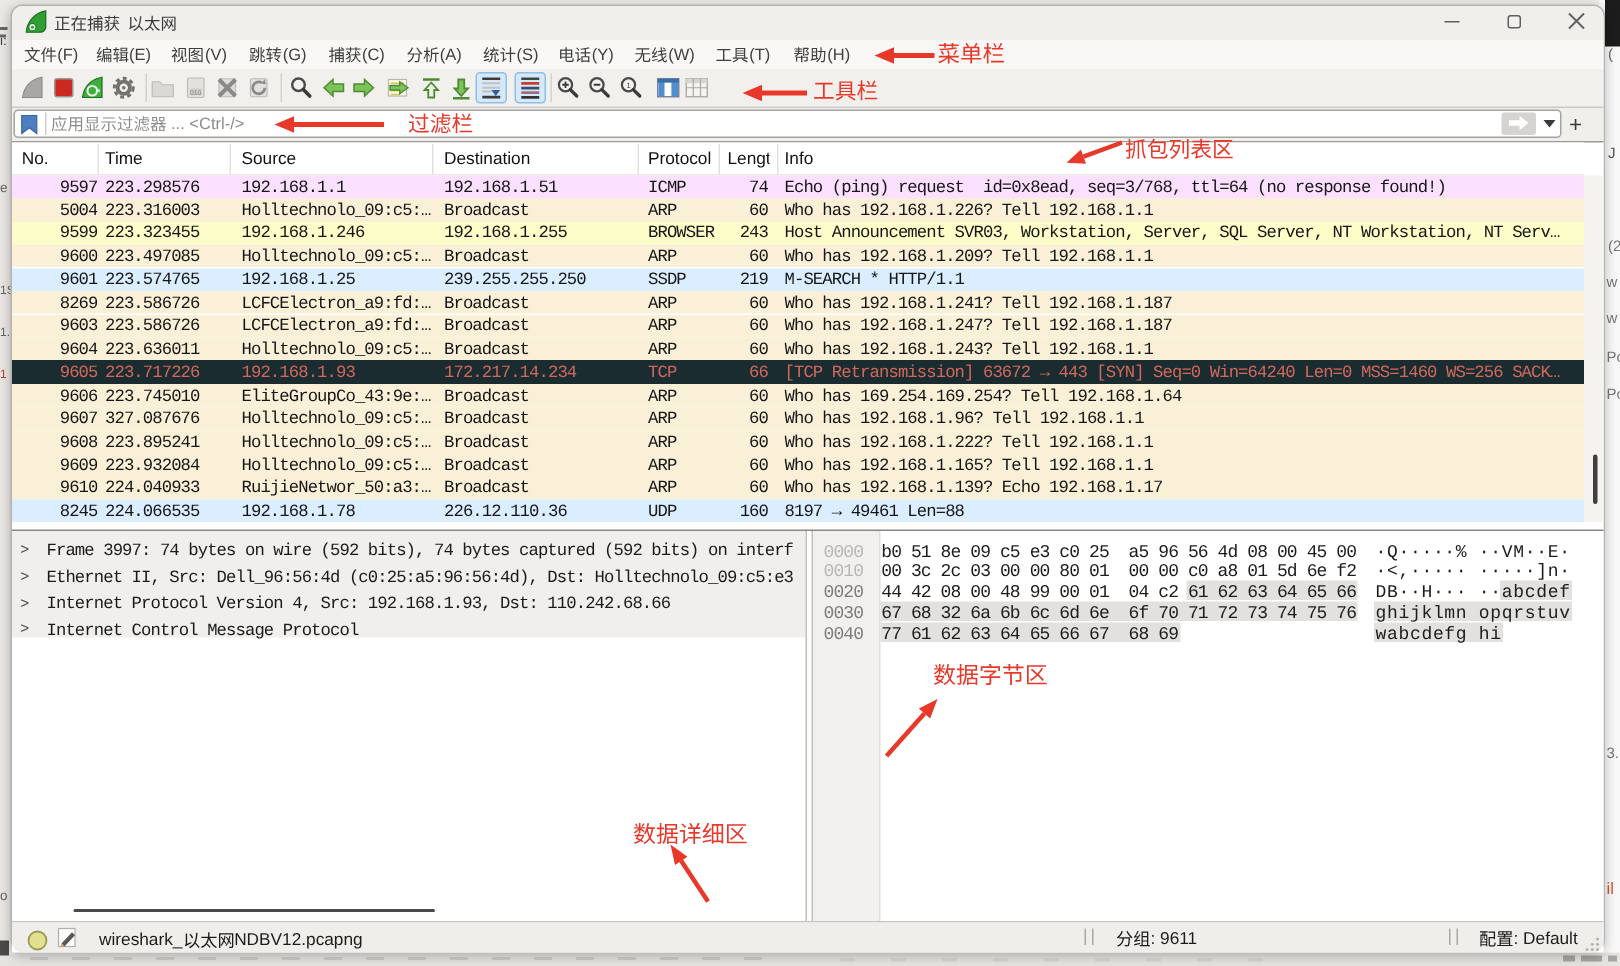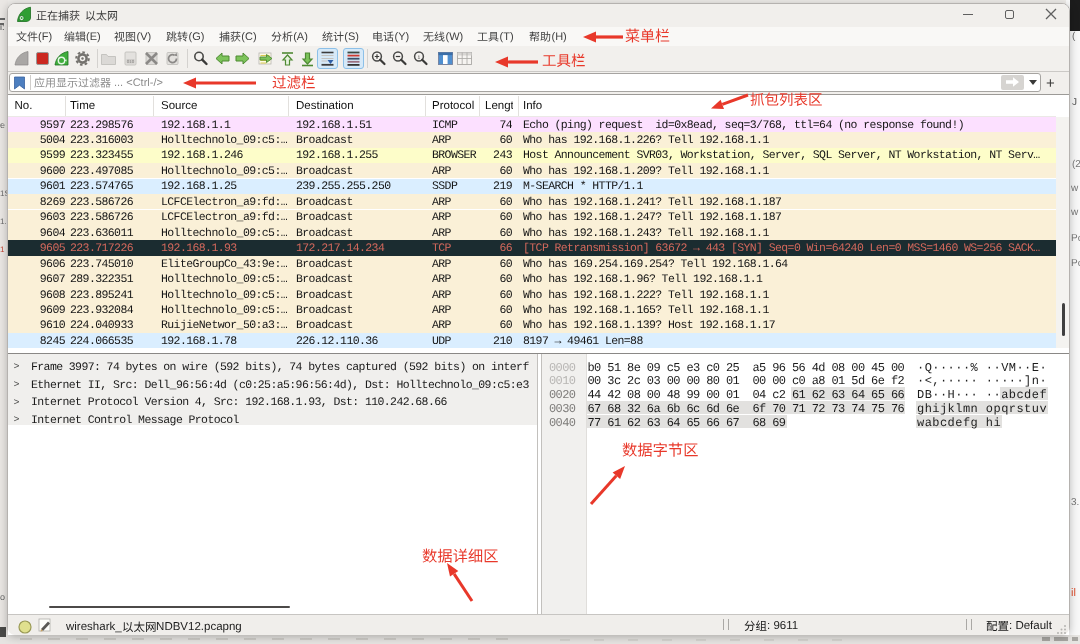--- a/index.html
+++ b/index.html
@@ -326,21 +326,21 @@
 <div style="position:absolute;left:8.0px;top:255.8px;width:1048.0px;height:15.4px;background:#faf0d7;"></div>
 <div style="position:absolute;left:10.0px;top:257.6px;font-family:&quot;Liberation Mono&quot;,monospace;font-size:11.5px;color:#161616;line-height:13.6px;white-space:pre;letter-spacing:-0.601px;width:55px;overflow:hidden;text-align:right;">9606</div>
 <div style="position:absolute;left:70.0px;top:257.6px;font-family:&quot;Liberation Mono&quot;,monospace;font-size:11.5px;color:#161616;line-height:13.6px;white-space:pre;letter-spacing:-0.601px;">223.745010</div>
 <div style="position:absolute;left:161.0px;top:257.6px;font-family:&quot;Liberation Mono&quot;,monospace;font-size:11.5px;color:#161616;line-height:13.6px;white-space:pre;letter-spacing:-0.601px;">EliteGroupCo_43:9e:…</div>
 <div style="position:absolute;left:296.0px;top:257.6px;font-family:&quot;Liberation Mono&quot;,monospace;font-size:11.5px;color:#161616;line-height:13.6px;white-space:pre;letter-spacing:-0.601px;">Broadcast</div>
 <div style="position:absolute;left:432.0px;top:257.6px;font-family:&quot;Liberation Mono&quot;,monospace;font-size:11.5px;color:#161616;line-height:13.6px;white-space:pre;letter-spacing:-0.601px;">ARP</div>
 <div style="position:absolute;left:470.0px;top:257.6px;font-family:&quot;Liberation Mono&quot;,monospace;font-size:11.5px;color:#161616;line-height:13.6px;white-space:pre;letter-spacing:-0.601px;width:42px;overflow:hidden;text-align:right;">60</div>
 <div style="position:absolute;left:523.0px;top:257.6px;font-family:&quot;Liberation Mono&quot;,monospace;font-size:11.5px;color:#161616;line-height:13.6px;white-space:pre;letter-spacing:-0.601px;width:530px;overflow:hidden;">Who has 169.254.169.254? Tell 192.168.1.64</div>
 <div style="position:absolute;left:8.0px;top:271.3px;width:1048.0px;height:15.4px;background:#faf0d7;"></div>
 <div style="position:absolute;left:10.0px;top:273.0px;font-family:&quot;Liberation Mono&quot;,monospace;font-size:11.5px;color:#161616;line-height:13.6px;white-space:pre;letter-spacing:-0.601px;width:55px;overflow:hidden;text-align:right;">9607</div>
-<div style="position:absolute;left:70.0px;top:273.0px;font-family:&quot;Liberation Mono&quot;,monospace;font-size:11.5px;color:#161616;line-height:13.6px;white-space:pre;letter-spacing:-0.601px;">289.322351</div>
+<div style="position:absolute;left:70.0px;top:273.0px;font-family:&quot;Liberation Mono&quot;,monospace;font-size:11.5px;color:#161616;line-height:13.6px;white-space:pre;letter-spacing:-0.601px;">327.087676</div>
 <div style="position:absolute;left:161.0px;top:273.0px;font-family:&quot;Liberation Mono&quot;,monospace;font-size:11.5px;color:#161616;line-height:13.6px;white-space:pre;letter-spacing:-0.601px;">Holltechnolo_09:c5:…</div>
 <div style="position:absolute;left:296.0px;top:273.0px;font-family:&quot;Liberation Mono&quot;,monospace;font-size:11.5px;color:#161616;line-height:13.6px;white-space:pre;letter-spacing:-0.601px;">Broadcast</div>
 <div style="position:absolute;left:432.0px;top:273.0px;font-family:&quot;Liberation Mono&quot;,monospace;font-size:11.5px;color:#161616;line-height:13.6px;white-space:pre;letter-spacing:-0.601px;">ARP</div>
 <div style="position:absolute;left:470.0px;top:273.0px;font-family:&quot;Liberation Mono&quot;,monospace;font-size:11.5px;color:#161616;line-height:13.6px;white-space:pre;letter-spacing:-0.601px;width:42px;overflow:hidden;text-align:right;">60</div>
 <div style="position:absolute;left:523.0px;top:273.0px;font-family:&quot;Liberation Mono&quot;,monospace;font-size:11.5px;color:#161616;line-height:13.6px;white-space:pre;letter-spacing:-0.601px;width:530px;overflow:hidden;">Who has 192.168.1.96? Tell 192.168.1.1</div>
 <div style="position:absolute;left:8.0px;top:286.8px;width:1048.0px;height:15.4px;background:#faf0d7;"></div>
 <div style="position:absolute;left:10.0px;top:288.5px;font-family:&quot;Liberation Mono&quot;,monospace;font-size:11.5px;color:#161616;line-height:13.6px;white-space:pre;letter-spacing:-0.601px;width:55px;overflow:hidden;text-align:right;">9608</div>
 <div style="position:absolute;left:70.0px;top:288.5px;font-family:&quot;Liberation Mono&quot;,monospace;font-size:11.5px;color:#161616;line-height:13.6px;white-space:pre;letter-spacing:-0.601px;">223.895241</div>
 <div style="position:absolute;left:161.0px;top:288.5px;font-family:&quot;Liberation Mono&quot;,monospace;font-size:11.5px;color:#161616;line-height:13.6px;white-space:pre;letter-spacing:-0.601px;">Holltechnolo_09:c5:…</div>
 <div style="position:absolute;left:296.0px;top:288.5px;font-family:&quot;Liberation Mono&quot;,monospace;font-size:11.5px;color:#161616;line-height:13.6px;white-space:pre;letter-spacing:-0.601px;">Broadcast</div>
@@ -355,28 +355,28 @@
 <div style="position:absolute;left:432.0px;top:303.9px;font-family:&quot;Liberation Mono&quot;,monospace;font-size:11.5px;color:#161616;line-height:13.6px;white-space:pre;letter-spacing:-0.601px;">ARP</div>
 <div style="position:absolute;left:470.0px;top:303.9px;font-family:&quot;Liberation Mono&quot;,monospace;font-size:11.5px;color:#161616;line-height:13.6px;white-space:pre;letter-spacing:-0.601px;width:42px;overflow:hidden;text-align:right;">60</div>
 <div style="position:absolute;left:523.0px;top:303.9px;font-family:&quot;Liberation Mono&quot;,monospace;font-size:11.5px;color:#161616;line-height:13.6px;white-space:pre;letter-spacing:-0.601px;width:530px;overflow:hidden;">Who has 192.168.1.165? Tell 192.168.1.1</div>
 <div style="position:absolute;left:8.0px;top:317.6px;width:1048.0px;height:15.4px;background:#faf0d7;"></div>
 <div style="position:absolute;left:10.0px;top:319.4px;font-family:&quot;Liberation Mono&quot;,monospace;font-size:11.5px;color:#161616;line-height:13.6px;white-space:pre;letter-spacing:-0.601px;width:55px;overflow:hidden;text-align:right;">9610</div>
 <div style="position:absolute;left:70.0px;top:319.4px;font-family:&quot;Liberation Mono&quot;,monospace;font-size:11.5px;color:#161616;line-height:13.6px;white-space:pre;letter-spacing:-0.601px;">224.040933</div>
 <div style="position:absolute;left:161.0px;top:319.4px;font-family:&quot;Liberation Mono&quot;,monospace;font-size:11.5px;color:#161616;line-height:13.6px;white-space:pre;letter-spacing:-0.601px;">RuijieNetwor_50:a3:…</div>
 <div style="position:absolute;left:296.0px;top:319.4px;font-family:&quot;Liberation Mono&quot;,monospace;font-size:11.5px;color:#161616;line-height:13.6px;white-space:pre;letter-spacing:-0.601px;">Broadcast</div>
 <div style="position:absolute;left:432.0px;top:319.4px;font-family:&quot;Liberation Mono&quot;,monospace;font-size:11.5px;color:#161616;line-height:13.6px;white-space:pre;letter-spacing:-0.601px;">ARP</div>
 <div style="position:absolute;left:470.0px;top:319.4px;font-family:&quot;Liberation Mono&quot;,monospace;font-size:11.5px;color:#161616;line-height:13.6px;white-space:pre;letter-spacing:-0.601px;width:42px;overflow:hidden;text-align:right;">60</div>
-<div style="position:absolute;left:523.0px;top:319.4px;font-family:&quot;Liberation Mono&quot;,monospace;font-size:11.5px;color:#161616;line-height:13.6px;white-space:pre;letter-spacing:-0.601px;width:530px;overflow:hidden;">Who has 192.168.1.139? Host 192.168.1.17</div>
+<div style="position:absolute;left:523.0px;top:319.4px;font-family:&quot;Liberation Mono&quot;,monospace;font-size:11.5px;color:#161616;line-height:13.6px;white-space:pre;letter-spacing:-0.601px;width:530px;overflow:hidden;">Who has 192.168.1.139? Echo 192.168.1.17</div>
 <div style="position:absolute;left:8.0px;top:333.1px;width:1048.0px;height:15.4px;background:#daeeff;"></div>
 <div style="position:absolute;left:10.0px;top:334.8px;font-family:&quot;Liberation Mono&quot;,monospace;font-size:11.5px;color:#161616;line-height:13.6px;white-space:pre;letter-spacing:-0.601px;width:55px;overflow:hidden;text-align:right;">8245</div>
 <div style="position:absolute;left:70.0px;top:334.8px;font-family:&quot;Liberation Mono&quot;,monospace;font-size:11.5px;color:#161616;line-height:13.6px;white-space:pre;letter-spacing:-0.601px;">224.066535</div>
 <div style="position:absolute;left:161.0px;top:334.8px;font-family:&quot;Liberation Mono&quot;,monospace;font-size:11.5px;color:#161616;line-height:13.6px;white-space:pre;letter-spacing:-0.601px;">192.168.1.78</div>
 <div style="position:absolute;left:296.0px;top:334.8px;font-family:&quot;Liberation Mono&quot;,monospace;font-size:11.5px;color:#161616;line-height:13.6px;white-space:pre;letter-spacing:-0.601px;">226.12.110.36</div>
 <div style="position:absolute;left:432.0px;top:334.8px;font-family:&quot;Liberation Mono&quot;,monospace;font-size:11.5px;color:#161616;line-height:13.6px;white-space:pre;letter-spacing:-0.601px;">UDP</div>
-<div style="position:absolute;left:470.0px;top:334.8px;font-family:&quot;Liberation Mono&quot;,monospace;font-size:11.5px;color:#161616;line-height:13.6px;white-space:pre;letter-spacing:-0.601px;width:42px;overflow:hidden;text-align:right;">210</div>
+<div style="position:absolute;left:470.0px;top:334.8px;font-family:&quot;Liberation Mono&quot;,monospace;font-size:11.5px;color:#161616;line-height:13.6px;white-space:pre;letter-spacing:-0.601px;width:42px;overflow:hidden;text-align:right;">160</div>
 <div style="position:absolute;left:523.0px;top:334.8px;font-family:&quot;Liberation Mono&quot;,monospace;font-size:11.5px;color:#161616;line-height:13.6px;white-space:pre;letter-spacing:-0.601px;width:530px;overflow:hidden;">8197 → 49461 Len=88</div>
 <div style="position:absolute;left:1056.0px;top:116.8px;width:12.5px;height:231.7px;background:#f4f3f0;"></div>
 <div style="position:absolute;left:1062.0px;top:303.0px;width:2.5px;height:33.0px;background:#3f3f3f;border-radius:2px;"></div>
 <div style="position:absolute;left:8.0px;top:352.5px;width:1061.0px;height:1.2px;background:#8a8886;"></div>
 <div style="position:absolute;left:8.0px;top:353.7px;width:528.5px;height:260.0px;background:#ffffff;"></div>
 <div style="position:absolute;left:8.0px;top:353.7px;width:528.5px;height:71.0px;background:#f0efed;"></div>
 <div style="position:absolute;left:13.5px;top:362.3px;font-family:&quot;Liberation Mono&quot;,monospace;font-size:10px;color:#4a4a48;line-height:11.8px;white-space:pre;">&gt;</div>
 <div style="position:absolute;left:31.0px;top:361.0px;font-family:&quot;Liberation Mono&quot;,monospace;font-size:11.5px;color:#1a1a1a;line-height:13.6px;white-space:pre;letter-spacing:-0.601px;width:504px;overflow:hidden;">Frame 3997: 74 bytes on wire (592 bits), 74 bytes captured (592 bits) on interf</div>
 <div style="position:absolute;left:13.5px;top:379.9px;font-family:&quot;Liberation Mono&quot;,monospace;font-size:10px;color:#4a4a48;line-height:11.8px;white-space:pre;">&gt;</div>
 <div style="position:absolute;left:31.0px;top:378.7px;font-family:&quot;Liberation Mono&quot;,monospace;font-size:11.5px;color:#1a1a1a;line-height:13.6px;white-space:pre;letter-spacing:-0.601px;width:504px;overflow:hidden;">Ethernet II, Src: Dell_96:56:4d (c0:25:a5:96:56:4d), Dst: Holltechnolo_09:c5:e3</div>

